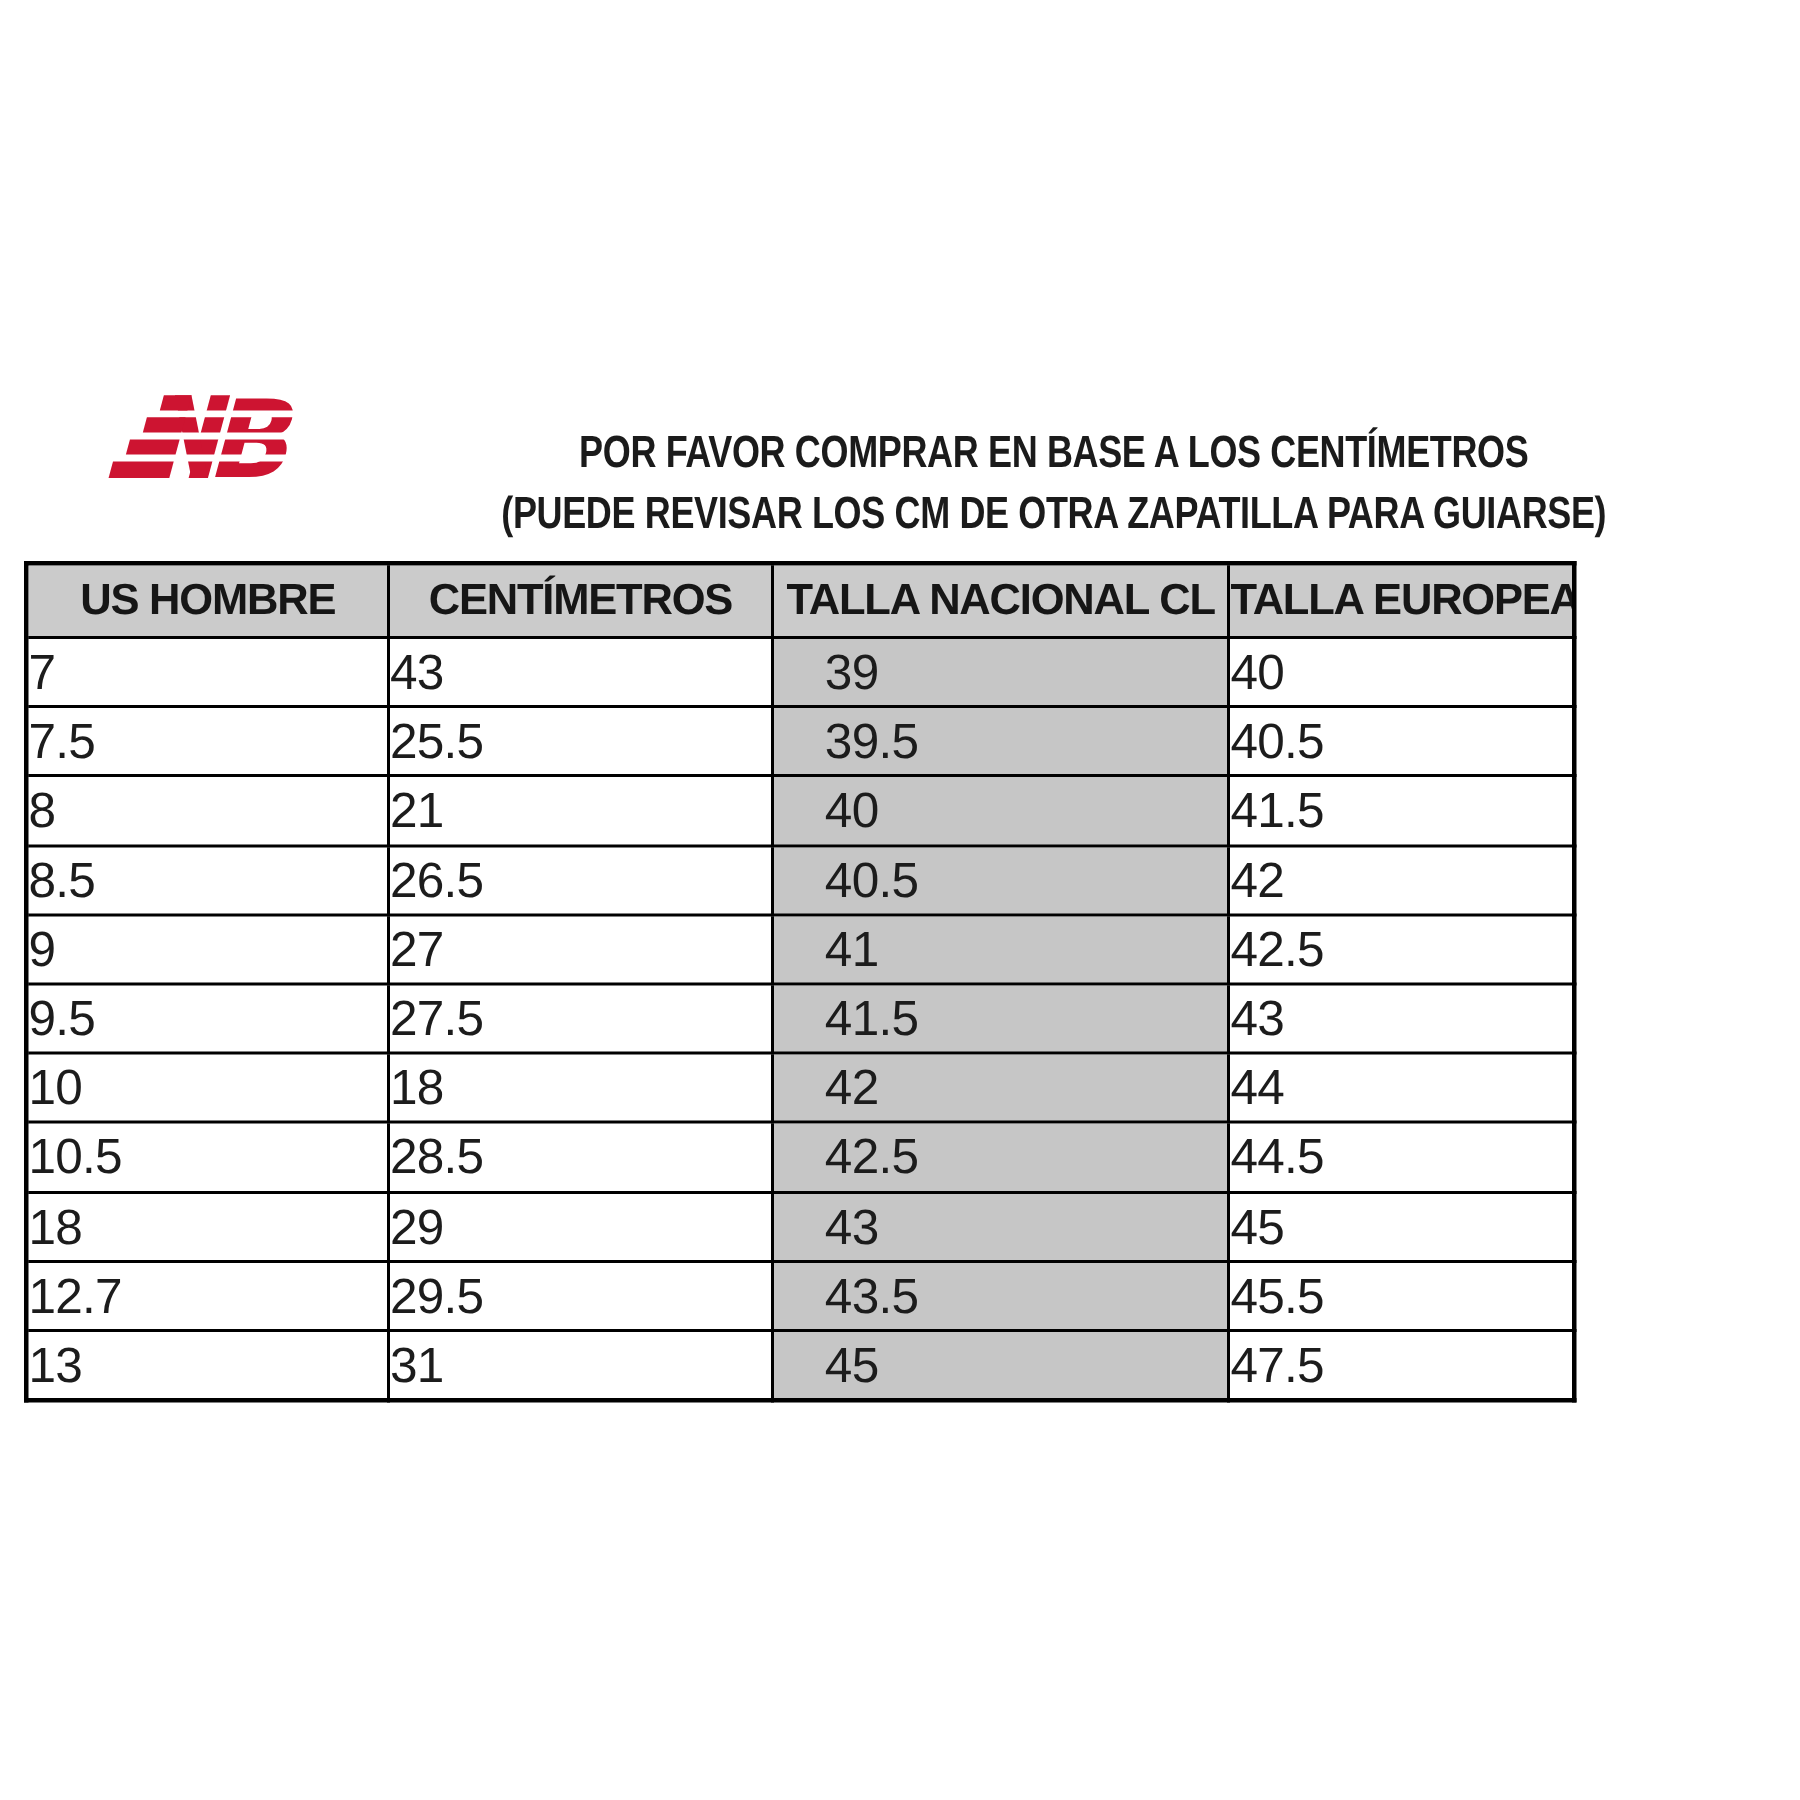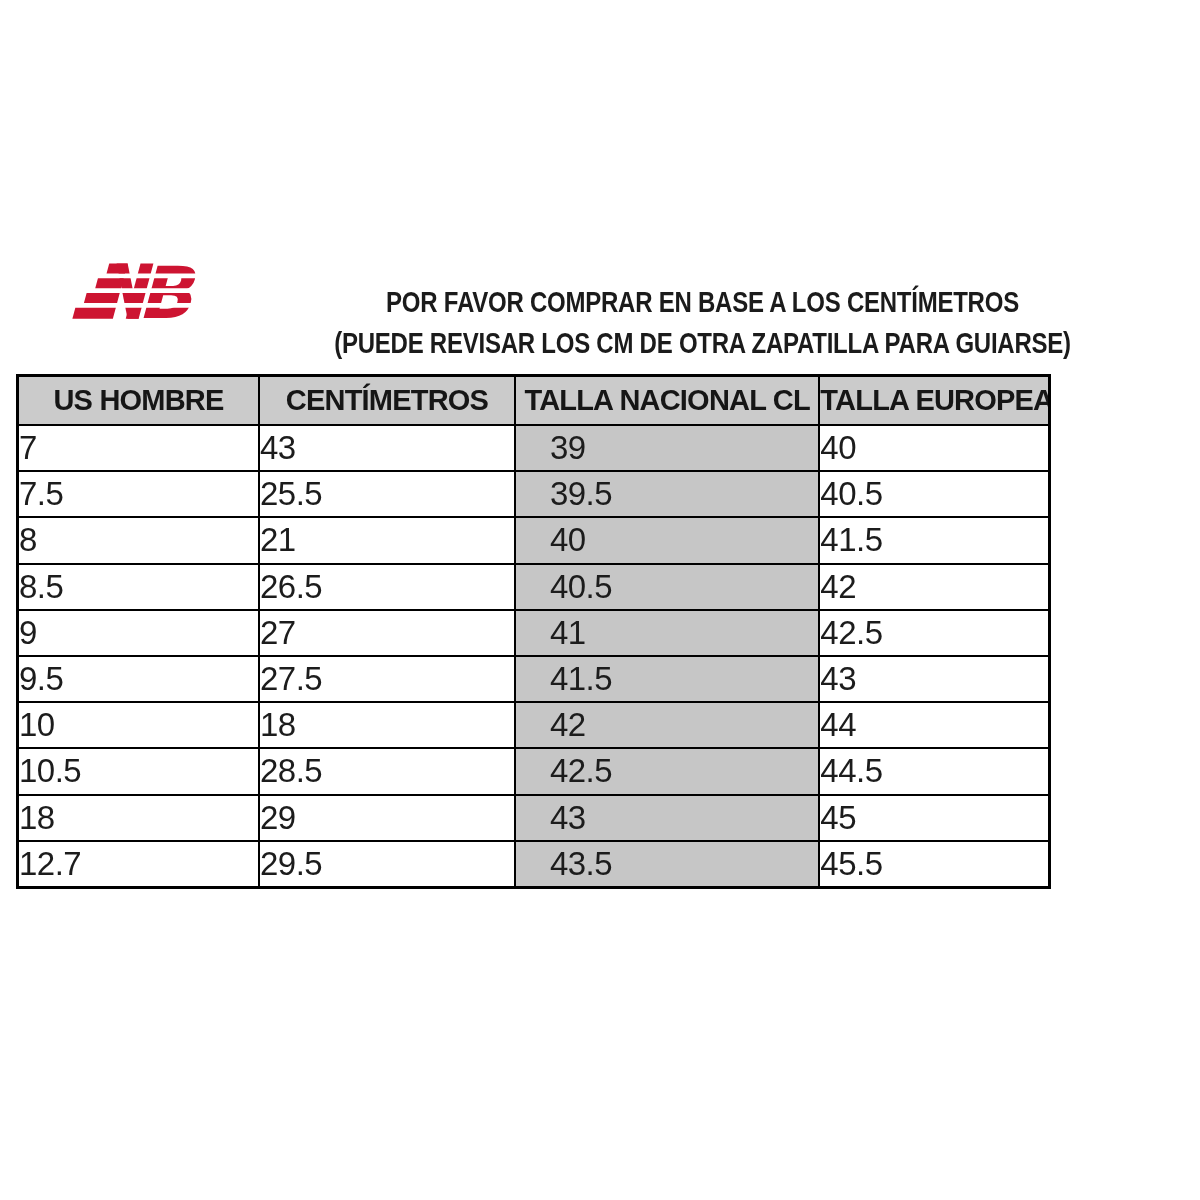--- a/index.html
+++ b/index.html
@@ -160,16 +160,22 @@
           <td>29</td>
           <td class="hl">43</td>
           <td>45</td>
         </tr>
         <tr>
           <td>12.7</td>
           <td>29.5</td>
           <td class="hl">43.5</td>
           <td>45.5</td>
         </tr>
+        <tr>
+          <td>13</td>
+          <td>31</td>
+          <td class="hl">45</td>
+          <td>47.5</td>
+        </tr>
       </tbody>
   </table>
 
 </div>
 
 </body></html>

